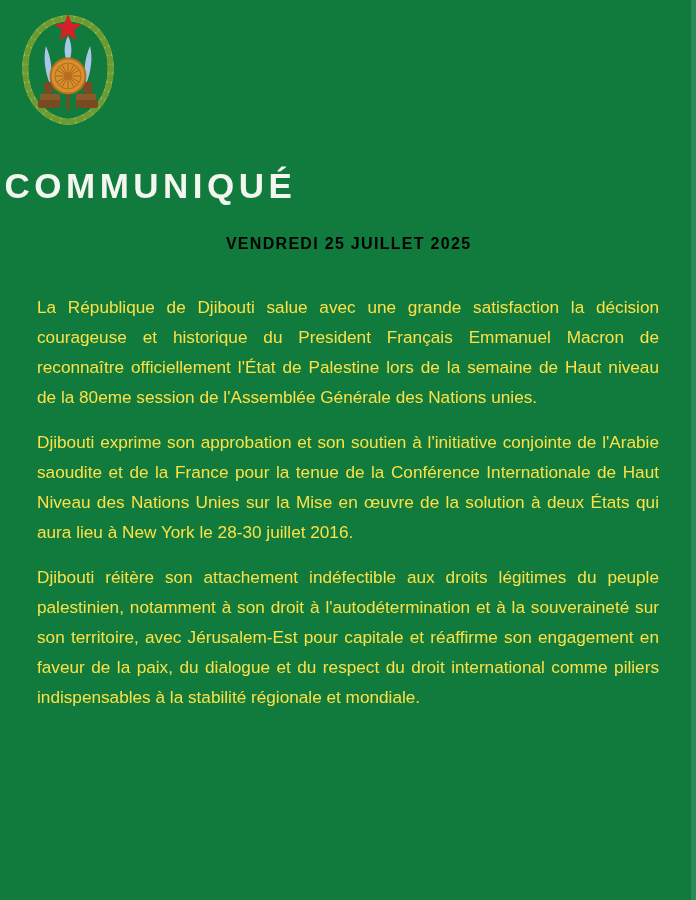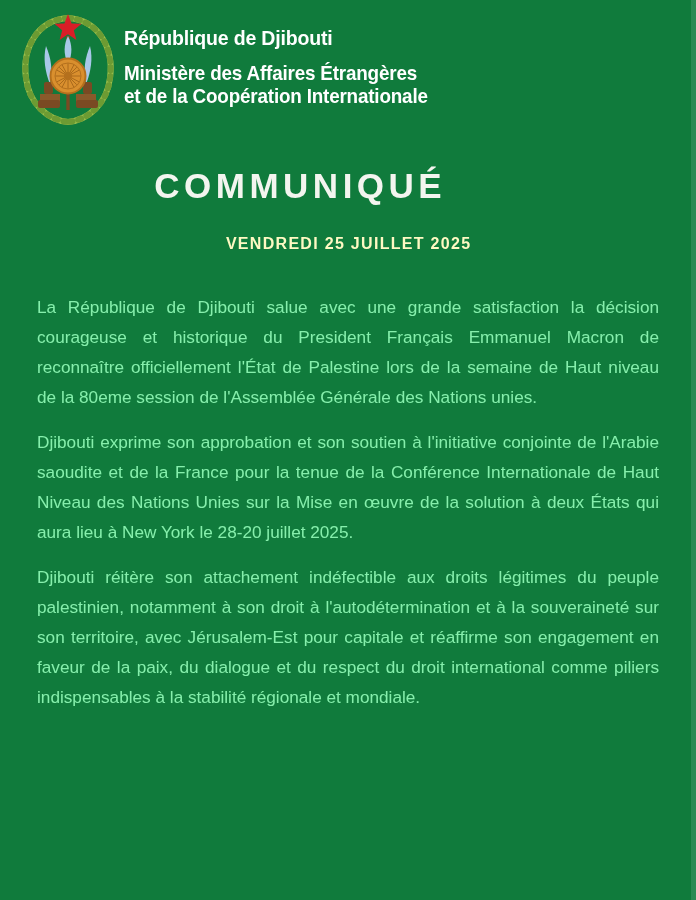--- a/index.html
+++ b/index.html
@@ -73,49 +73,48 @@
     letter-spacing: -0.2px;
     transform: scaleX(0.92);
     transform-origin: left center;
     white-space: nowrap;
   }
   .title {
     position: absolute;
     left: 0;
     top: 166px;
     width: 596px;
-    text-align: center;
     font-size: 35px;
     font-weight: bold;
     color: #f3f5ef;
     letter-spacing: 4.5px;
     text-indent: 4.5px;
     font-family: "Liberation Sans", sans-serif;
   }
   .date {
     position: absolute;
     left: 0;
     top: 235px;
     width: 696px;
     text-align: center;
     font-family: "Liberation Sans Narrow", "Liberation Sans", sans-serif;
     font-size: 16px;
     font-weight: bold;
-    color: #fef9c3;
+    color: #000000;
     letter-spacing: 1.3px;
     text-indent: 1.3px;
   }
   .body-text {
     position: absolute;
     left: 37px;
     top: 292px;
     width: 622px;
   }
   .para {
-    color: #86efac;
+    color: #fde047;
     font-size: 17.2px;
     line-height: 30px;
     text-align: justify;
     text-justify: inter-word;
     margin: 0 0 15px 0;
     font-family: "Liberation Sans", sans-serif;
     -webkit-hyphens: none;
     hyphens: none;
   }
   .para:last-child { margin-bottom: 0; }
@@ -169,30 +168,25 @@
         </g>
         <circle cx="52" cy="66" r="4" fill="#b4701d"></circle>
 
         <path d="M24 84 h20 v9 h-6 l-2 5 h-12 z" fill="#8a5a2b"></path>
         <path d="M80 84 h-20 v9 h6 l2 5 h12 z" fill="#8a5a2b"></path>
         <rect x="22" y="90" width="22" height="8" rx="2" fill="#7a4a23"></rect>
         <rect x="60" y="90" width="22" height="8" rx="2" fill="#7a4a23"></rect>
       </svg>
     </div>
 
-    <div class="header-text">
-      <div class="hdr-line1">République de Djibouti</div>
-      <div class="hdr-sub">Ministère des Affaires Étrangères</div>
-      <div class="hdr-sub" style="margin-top:2px;">et de la Coopération Internationale</div>
-    </div>
   </div>
 
   <div class="title">COMMUNIQUÉ</div>
 
   <div class="date">VENDREDI 25 JUILLET 2025</div>
 
   <div class="body-text">
     <p class="para">La République de Djibouti salue avec une grande satisfaction la décision courageuse et historique du President Français Emmanuel Macron de reconnaître officiellement l'État de Palestine lors de la semaine de Haut niveau de la 80eme session de l'Assemblée Générale des Nations unies.</p>
-    <p class="para">Djibouti exprime son approbation et son soutien à l'initiative conjointe de l'Arabie saoudite et de la France pour la tenue de la Conférence Internationale de Haut Niveau des Nations Unies sur la Mise en œuvre de la solution à deux États qui aura lieu à New York le 28-20 juillet 2025.</p>
+    <p class="para">Djibouti exprime son approbation et son soutien à l'initiative conjointe de l'Arabie saoudite et de la France pour la tenue de la Conférence Internationale de Haut Niveau des Nations Unies sur la Mise en œuvre de la solution à deux États qui aura lieu à New York le 28-30 juillet 2016.</p>
     <p class="para">Djibouti réitère son attachement indéfectible aux droits légitimes du peuple palestinien, notamment à son droit à l'autodétermination et à la souveraineté sur son territoire, avec Jérusalem-Est pour capitale et réaffirme son engagement en faveur de la paix, du dialogue et du respect du droit international comme piliers indispensables à la stabilité régionale et mondiale.</p>
   </div>
 
 </div>
 
 </body></html>

